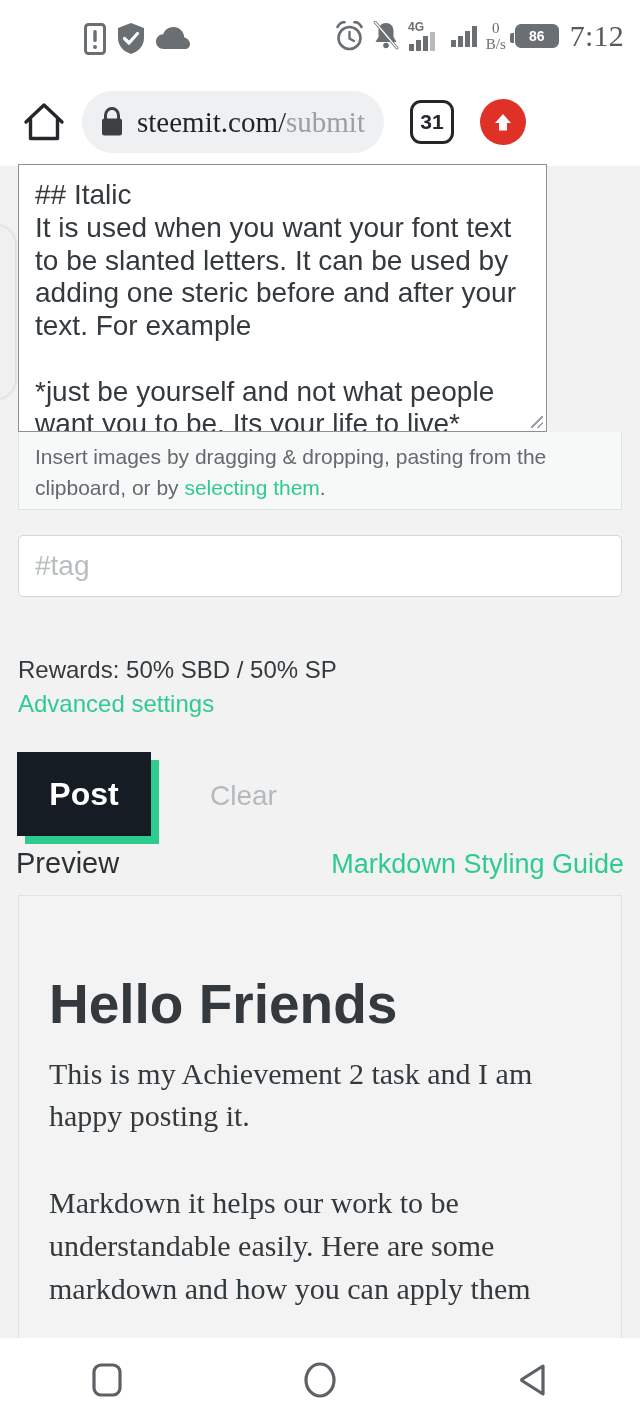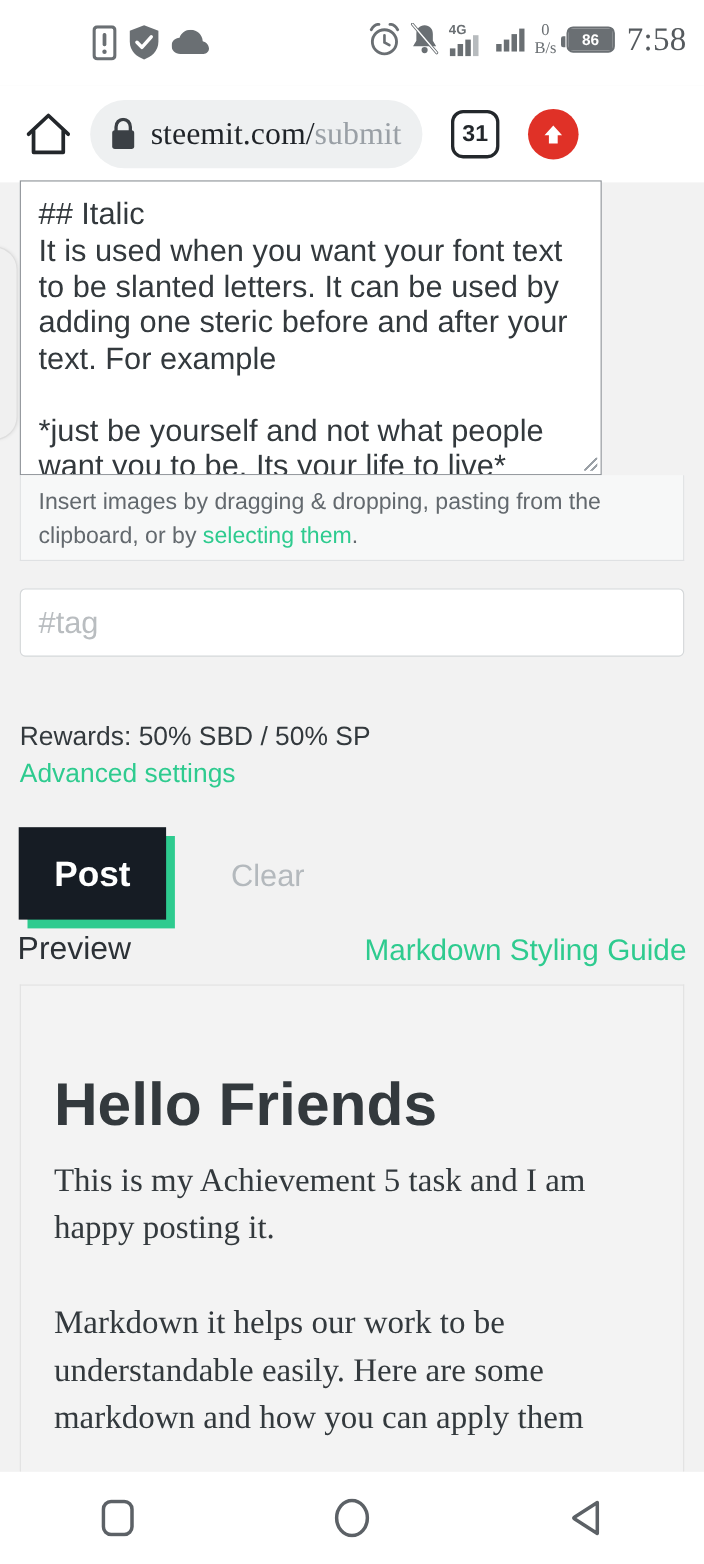--- a/index.html
+++ b/index.html
@@ -216,21 +216,21 @@
         <rect x="14" y="6" width="5" height="16" fill="#6a6f73"></rect>
         <rect x="21" y="1" width="5" height="21" fill="#6a6f73"></rect>
       </svg>
       <div class="bps">
         <span class="n">0</span>
         <span class="u">B/s</span>
       </div>
       <div class="battery">
         <div class="lvl">86</div>
       </div>
-      <div class="sb-time">7:58</div>
+      <div class="sb-time">7:12</div>
     </div>
   </div>
 
   <div id="browserbar">
     <div id="home-btn">
       <svg width="42" height="40" viewBox="0 0 42 40">
         <path d="M3 20 L21 3 L39 20" fill="none" stroke="#23272b" stroke-width="3.4" stroke-linecap="round" stroke-linejoin="round"></path>
         <path d="M7.5 17 V36.5 H34.5 V17" fill="none" stroke="#23272b" stroke-width="3.4" stroke-linecap="round" stroke-linejoin="round"></path>
       </svg>
     </div>
@@ -280,21 +280,21 @@
     <a id="advanced" href="#">Advanced settings</a>
 
     <button id="postbtn">Post</button>
     <button id="clearbtn">Clear</button>
 
     <div id="previewlabel">Preview</div>
     <a id="mdguide" href="#">Markdown Styling Guide</a>
 
     <div id="previewcard">
       <div id="preview-h1">Hello Friends</div>
-      <p>This is my Achievement 5 task and I am happy posting it.</p>
+      <p>This is my Achievement 2 task and I am happy posting it.</p>
       <p>Markdown it helps our work to be understandable easily. Here are some markdown and how you can apply them</p>
     </div>
   </div>
 
   <div id="navbar">
     <div class="navbtn">
       <svg width="30" height="34" viewBox="0 0 30 34">
         <rect x="2" y="2" width="26" height="30" rx="7" fill="none" stroke="#5c6166" stroke-width="3.2"></rect>
       </svg>
     </div>

